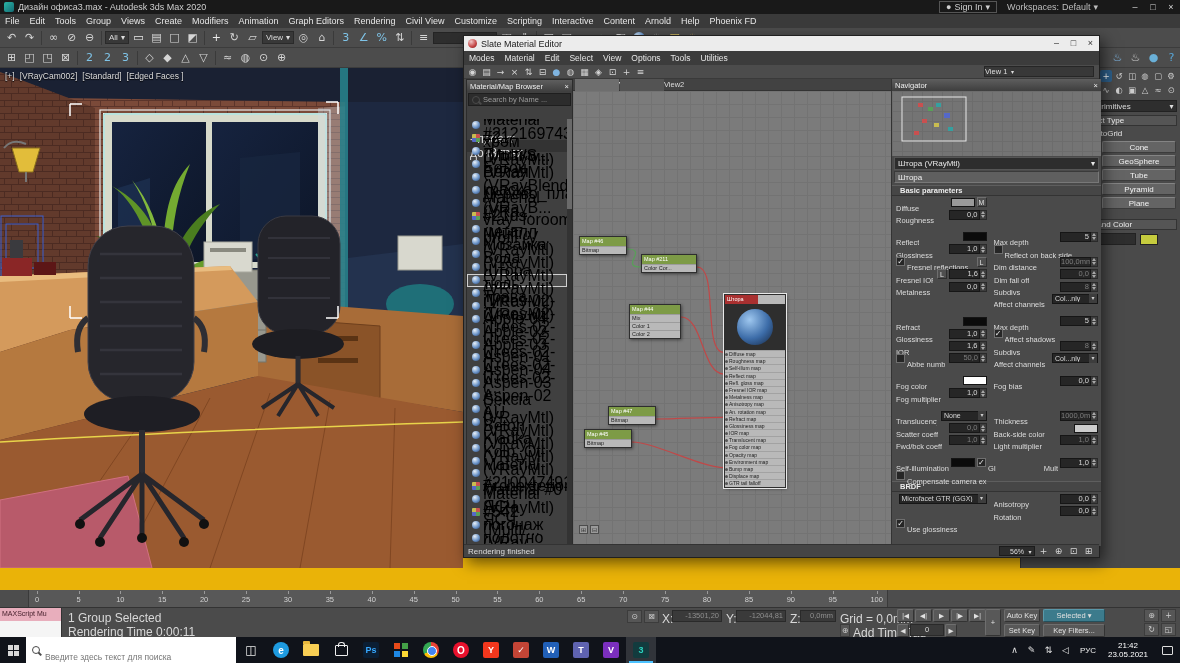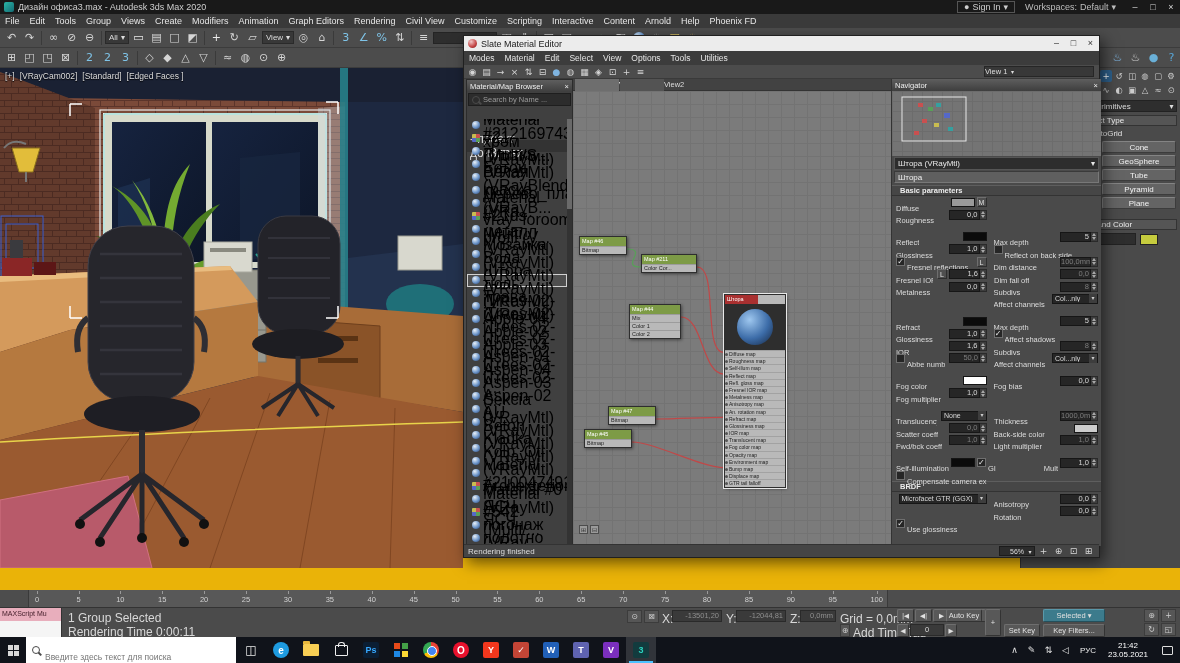--- a/index.html
+++ b/index.html
@@ -2,21 +2,21 @@
 <html><head>
 <meta charset="utf-8">
 <style>
 *{margin:0;padding:0;box-sizing:border-box;font-family:"Liberation Sans","DejaVu Sans",sans-serif;}
 html,body{width:1180px;height:663px;overflow:hidden;background:#000;}
 #screen{position:relative;width:1180px;height:663px;background:#eab308;overflow:hidden;}
 
 #titlebar{position:absolute;left:0;top:0;width:1180px;height:14px;background:#191919;display:flex;align-items:center;color:#cfcfcf;font-size:9px;z-index:60;}
 #applogo{width:10px;height:10px;margin:0 4px;background:linear-gradient(135deg,#2bb7a8,#136b74);border-radius:2px;}
 #signin{display:flex;align-items:center;gap:3px;border:1px solid #555;height:12px;padding:0 6px;margin-right:10px;}
-#workspaces{display:flex;gap:3px;margin-right:10px;color:#bdbdbd;}
+#workspaces{display:flex;gap:3px;margin-right:28px;color:#bdbdbd;}
 .wbtn{width:18px;height:13px;text-align:center;line-height:13px;color:#d8d8d8;font-size:9px;}
 .mlauto{margin-left:auto;}
 
 #menubar{position:absolute;left:0;top:14px;width:1180px;height:14px;background:#3a3a3a;display:flex;align-items:center;z-index:55;}
 .menu-item{padding:0 5px;font-size:9px;color:#e6e6e6;white-space:nowrap;}
 
 .toolbar{position:absolute;left:0;width:1180px;height:20px;background:#4c4c4c;border-bottom:1px solid #3c3c3c;display:flex;align-items:center;padding-left:3px;gap:1px;}
 #toolbar1{top:28px;}#toolbar2{top:48px;}
 .tbi{width:17px;height:17px;display:flex;align-items:center;justify-content:center;font-family:"DejaVu Sans",sans-serif;font-size:11px;color:#d5d5d5;}
 .tsep{width:1px;height:14px;background:#3a3a3a;margin:0 2px;}
@@ -1215,21 +1215,21 @@
         <div class="sb-b">▶</div>
         <div class="sb-b">|▶</div>
         <div class="sb-b">▶|</div>
       </div>
     <div id="framefld">
         <div class="sb-b">◀</div>
         <div class="sb-f">0</div>
         <div class="sb-b">▶</div>
       </div>
     <div class="sb-b" style="left:985px;top:1px;width:16px;height:27px;line-height:26px;">+</div>
-    <div class="sb-b" style="left:946px;top:1px;width:36px;">Auto Key</div>
+    <div class="sb-b" style="left:1004px;top:1px;width:36px;">Auto Key</div>
     <div class="sb-b" style="left:1043px;top:1px;width:62px;background:#3c7b8c;border-color:#5a99aa #24505c #24505c #5a99aa;"><span>Selected</span> ▾</div>
     <div class="sb-b" style="left:1004px;top:16px;width:36px;">Set Key</div>
     <div class="sb-b" style="left:1043px;top:16px;width:62px;">Key Filters...</div>
     <div id="navcluster">
         <div class="sb-ic">⊕</div>
         <div class="sb-ic">+</div>
         <div class="sb-ic">↻</div>
         <div class="sb-ic">◱</div>
       </div>
   </div>

